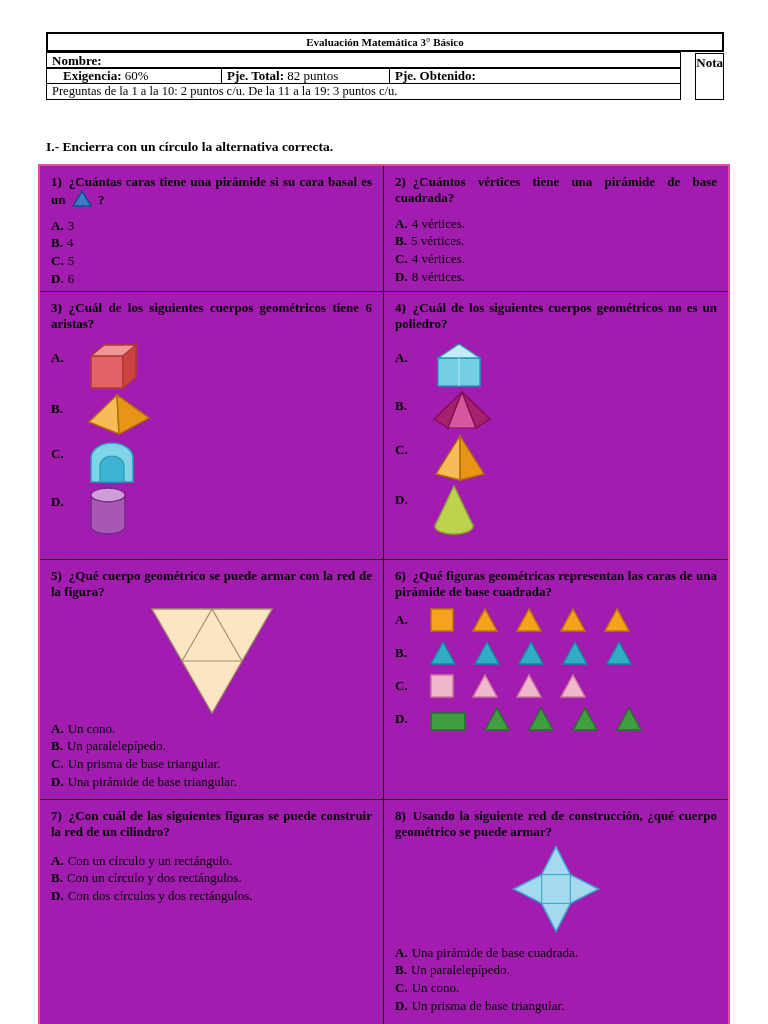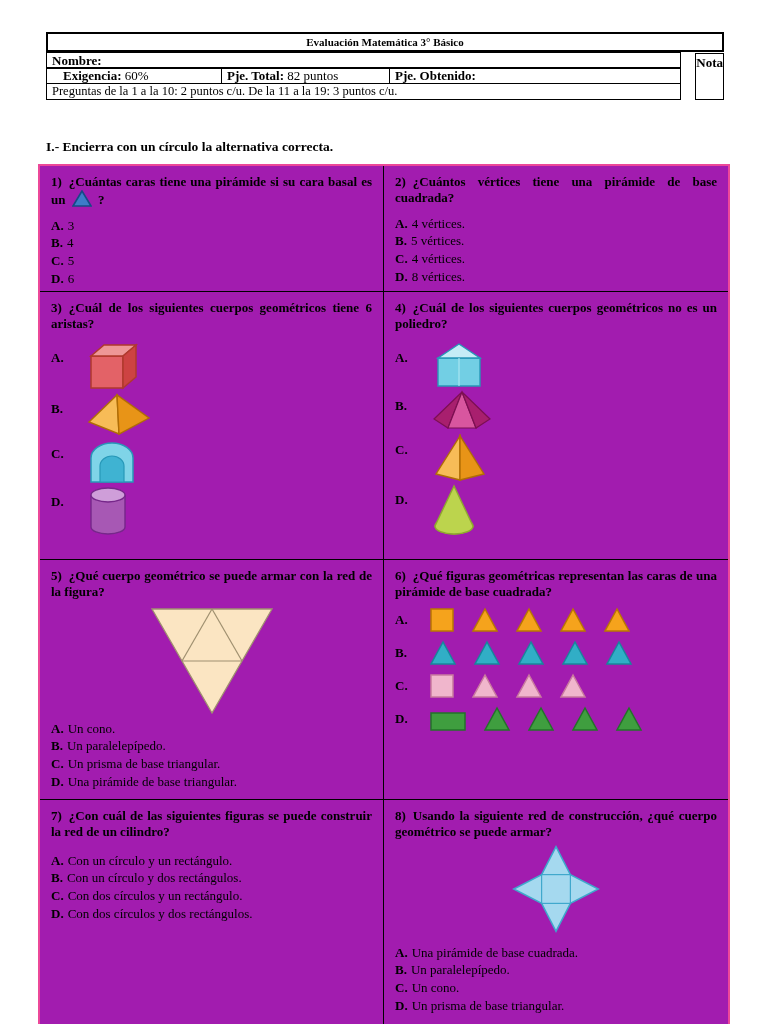--- a/index.html
+++ b/index.html
@@ -298,21 +298,20 @@
       </div>
     </div>
 
     <div class="qcell">
       <div class="stem">
         <span class="qnum">7)</span><span>¿Con cuál de las siguientes figuras se puede construir la red de un cilindro?</span>
       </div>
       <div class="opts" style="margin-top:12px;">
         <div class="opt"><b>A.</b><span>Con un círculo y un rectángulo.</span></div>
         <div class="opt"><b>B.</b><span>Con un círculo y dos rectángulos.</span></div>
-        <div class="opt"><b>C.</b><span>Con dos círculos y un rectángulo.</span></div>
         <div class="opt"><b>D.</b><span>Con dos círculos y dos rectángulos.</span></div>
       </div>
     </div>
 
     <div class="qcell">
       <div class="stem">
         <span class="qnum">8)</span><span>Usando la siguiente red de construcción, ¿qué cuerpo geométrico se puede armar?</span>
       </div>
       <div class="net-holder">
         <svg width="88" height="88" viewBox="0 0 104 104">

